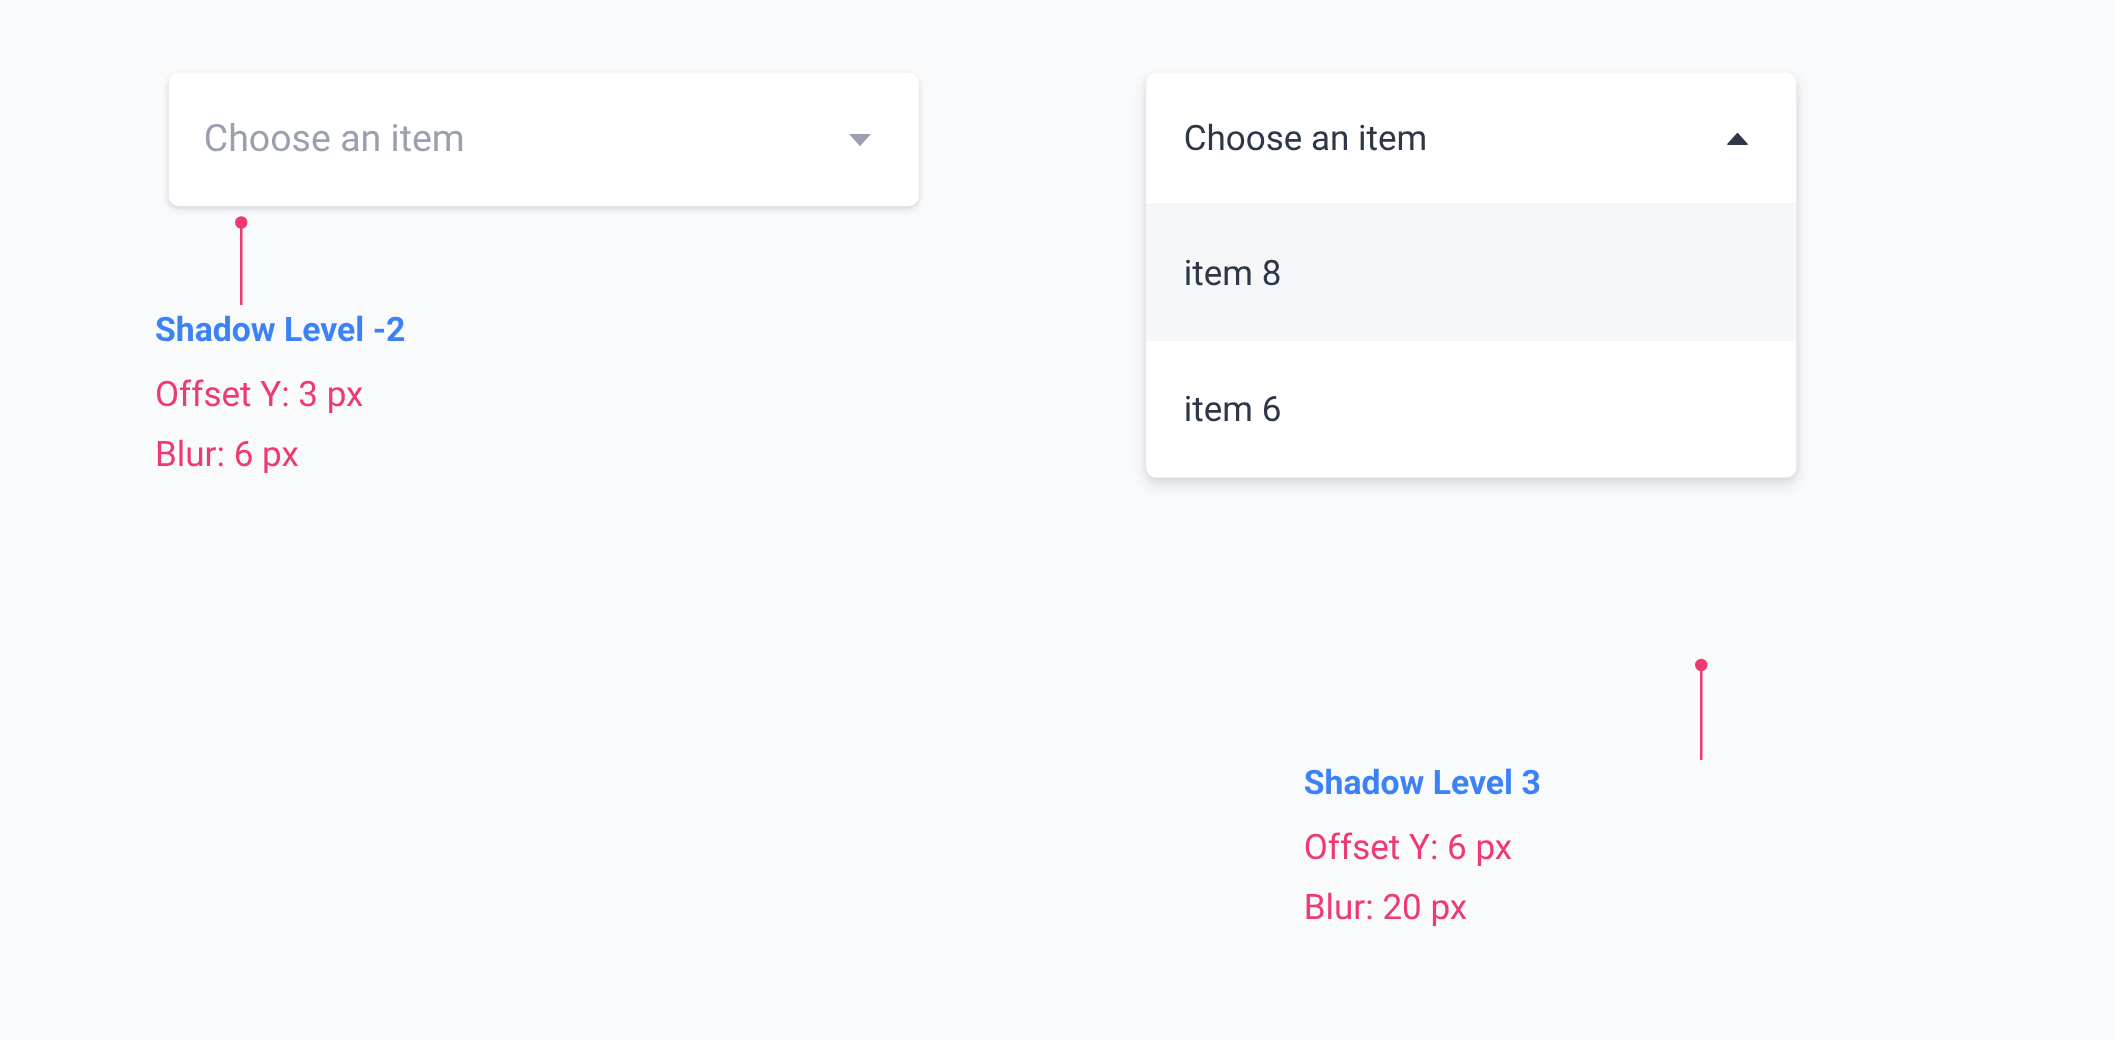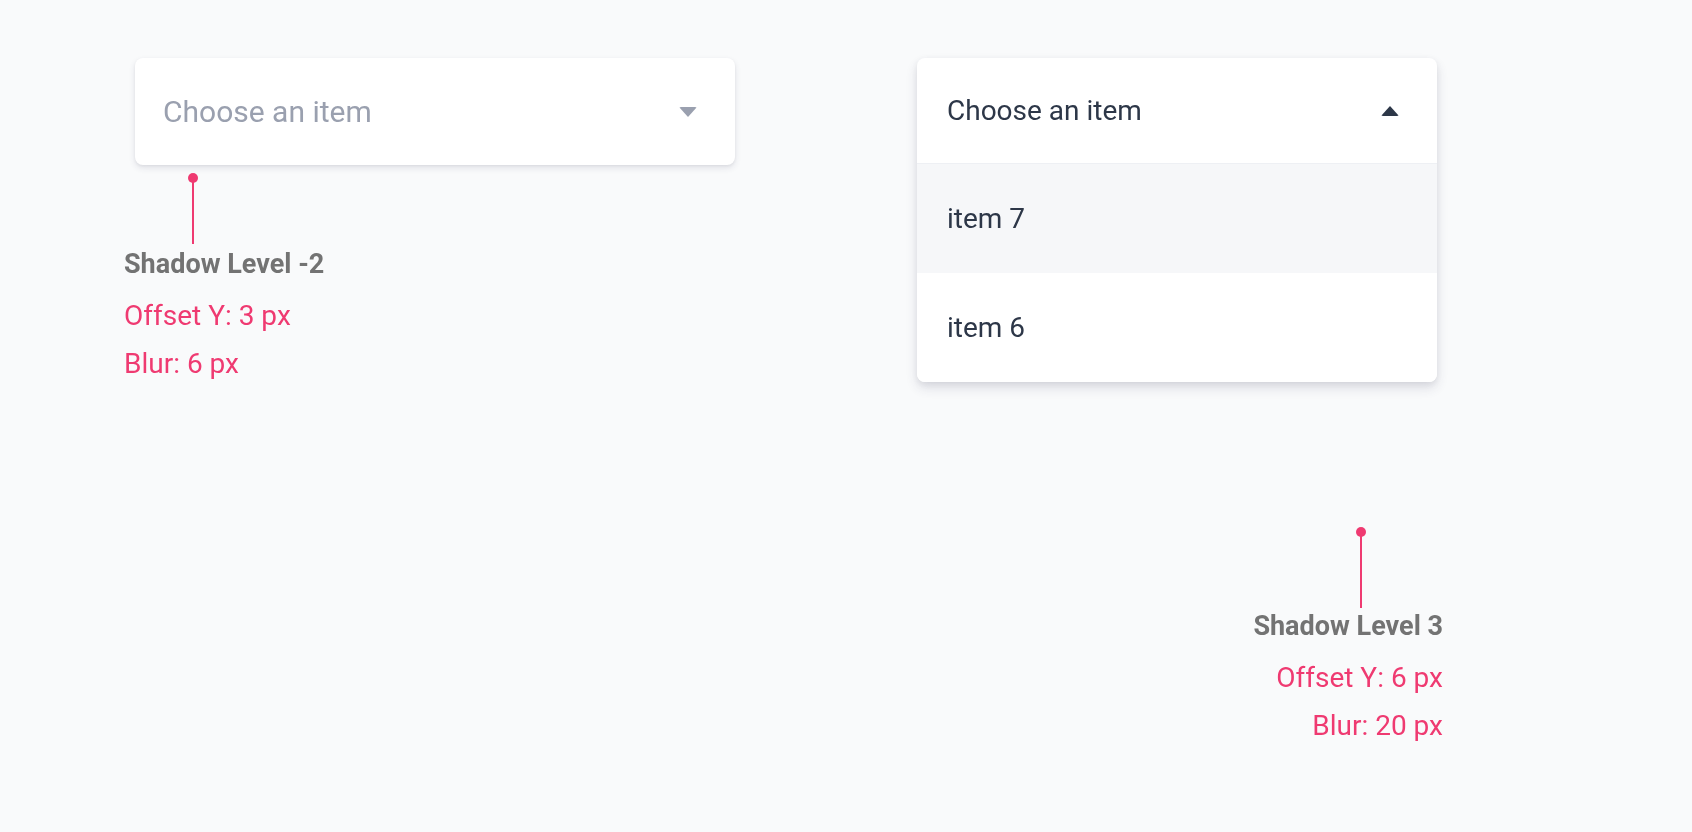--- a/index.html
+++ b/index.html
@@ -48,21 +48,21 @@
       border-radius: 2px;
     }
     .annotation-left {
       position: absolute;
       left: 83px;
       top: 248px;
     }
     .ann-title {
       font-size: 27px;
       font-weight: 700;
-      color: #737373;
+      color: #3b82f6;
       margin-bottom: 12px;
     }
     .ann-line {
       font-size: 28px;
       color: #ef3a71;
       line-height: 1.7;
       font-weight: 400;
     }
     .leader-left {
       position: absolute;
@@ -118,21 +118,21 @@
       font-weight: 400;
       background: #fff;
     }
     .dropdown-open .item.alt {
       background: #f6f7f9;
     }
     .annotation-right {
       position: absolute;
       right: 290px;
       top: 610px;
-      text-align: right;
+      text-align: left;
       width: 400px;
     }
     .annotation-right .ann-title {
       margin-bottom: 12px;
     }
     .leader-right {
       position: absolute;
       left: 1319px;
       top: 530px;
       width: 2px;
@@ -166,21 +166,21 @@
     <div class="ann-title">Shadow Level -2</div>
     <div class="ann-line">Offset Y: 3 px</div>
     <div class="ann-line">Blur: 6 px</div>
   </div>
 
   <div class="dropdown-open">
     <div class="header">
       <span class="header-text">Choose an item</span>
       <span class="caret-up"></span>
     </div>
-    <div class="item alt">item 7</div>
+    <div class="item alt">item 8</div>
     <div class="item">item 6</div>
   </div>
 
   <div class="leader-right-dot"></div>
   <div class="leader-right"></div>
 
   <div class="annotation-right">
     <div class="ann-title">Shadow Level 3</div>
     <div class="ann-line">Offset Y: 6 px</div>
     <div class="ann-line">Blur: 20 px</div>

